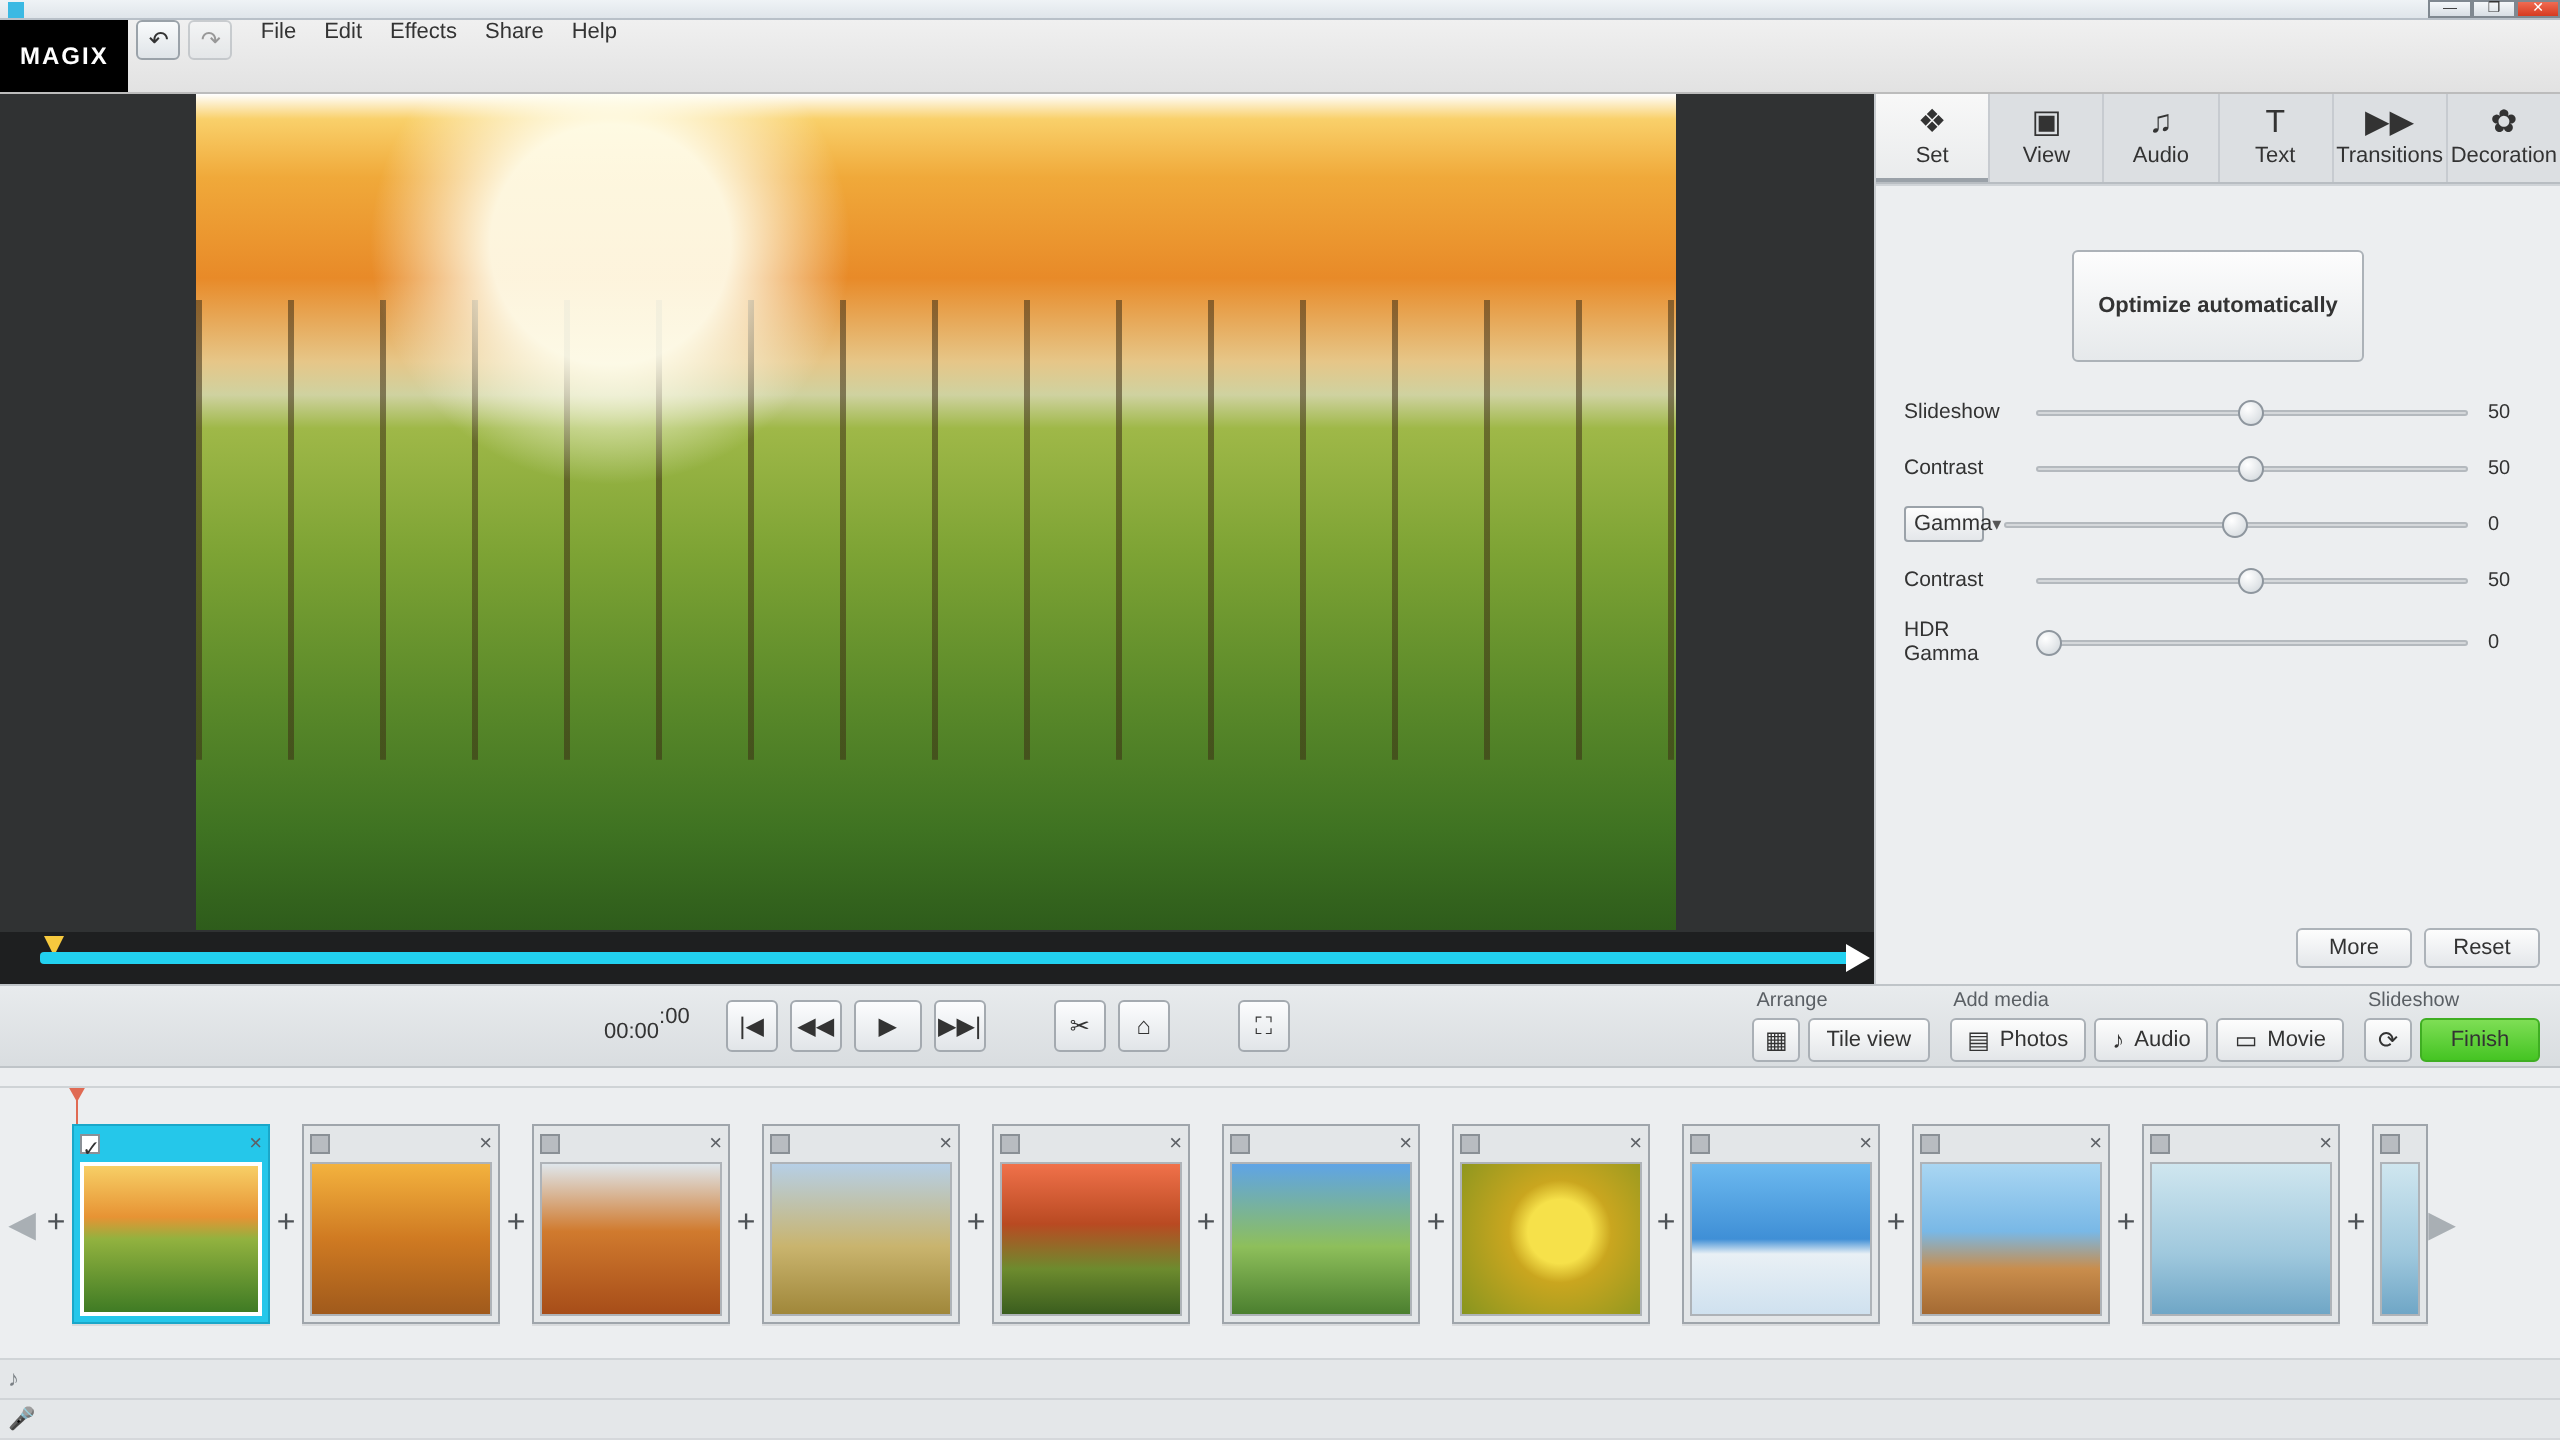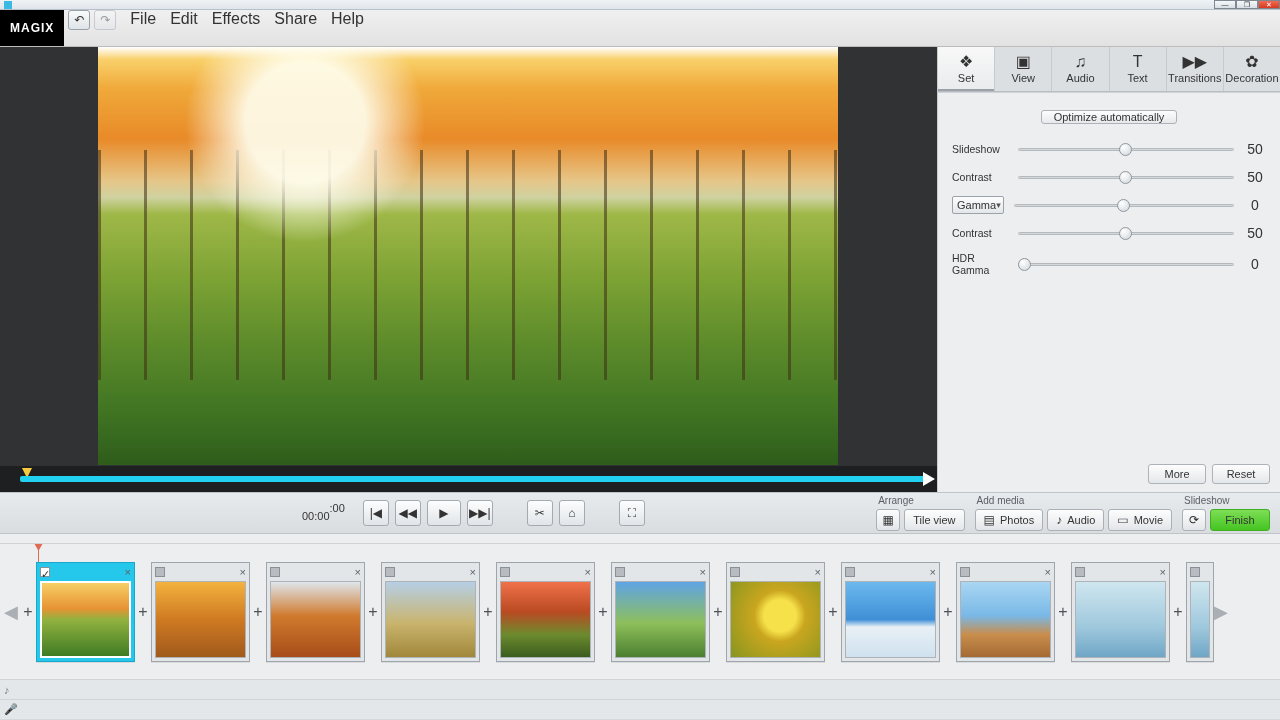--- a/index.html
+++ b/index.html
@@ -9,21 +9,21 @@
   .titlebar .app-icon{position:absolute;left:4px;top:1px;width:8px;height:8px;background:#3bb9e3;}
   .win-btns{display:flex;gap:0;}
   .win-btn{width:22px;height:9px;border:1px solid #7f8890;background:linear-gradient(#f5f8fa,#d7dee4);display:flex;align-items:center;justify-content:center;font-size:7px;line-height:1;cursor:pointer;}
   .win-btn.close{background:linear-gradient(#ef6b52,#d63a20);color:#fff;}
   
   .menubar{height:37px;background:linear-gradient(#f0f0f0,#e2e2e2);display:flex;padding:0 0 0 0;border-bottom:1px solid #bcbcbc;}
   .brand{background:#000;color:#fff;font-weight:bold;letter-spacing:1px;padding:0 10px;height:100%;display:flex;align-items:center;font-size:12px;}
   .toolbtn{width:22px;height:20px;margin-left:4px;border:1px solid #9aa2a9;border-radius:3px;background:linear-gradient(#f9fbfc,#dfe4e8);display:flex;align-items:center;justify-content:center;cursor:pointer;font-size:12px;}
   .toolbtn.disabled{opacity:.45;cursor:default;}
   .menus{display:flex;gap:14px;margin-left:14px;}
-  .menu-item{cursor:pointer;font-size:16px;}
+  .menu-item{cursor:pointer;font-size:11px;}
   
   .main{display:flex;height:445px;background:#303233;}
   .preview-wrap{flex:1;position:relative;background:#303233;}
   .preview{position:absolute;left:98px;top:0;width:740px;height:418px;background:
     linear-gradient(to bottom,
       #fff 0%, #f9d06a 3%, #f0a93a 10%, #e88a28 22%, #e6c688 32%, #cfd2a0 36%,
       #9fb848 40%, #7da334 55%, #5b8a2a 72%, #3f7322 88%, #2e5c1b 100%);
   }
   .preview::after{content:"";position:absolute;inset:0;
     background:
@@ -41,29 +41,29 @@
   .rpanel{width:343px;background:#f0f0f0;border-left:1px solid #c8ccd0;display:flex;flex-direction:column;}
   .rtools{display:flex;background:#dcdfe2;border-bottom:1px solid #b8bdc2;}
   .rtool{flex:1;height:44px;display:flex;flex-direction:column;align-items:center;justify-content:center;gap:2px;cursor:pointer;border-right:1px solid #c7cbd0;font-size:10px;color:#474c51;}
   .rtool:last-child{border-right:none;}
   .rtool.active{background:linear-gradient(#f8f8f8,#e9ebec);box-shadow:inset 0 -2px 0 #9aa1a8;}
   .rtool .ic{font-size:16px;line-height:1;}
   .rtabs{display:flex;gap:4px;padding:4px 6px 0;background:#dcdfe2;}
   .rtab{flex:1;text-align:center;padding:3px 0;border:1px solid #b5bbc0;border-bottom:none;background:#d3d6d9;border-radius:2px 2px 0 0;cursor:pointer;font-size:10px;}
   .rtab.active{background:#fff;}
   .rcontent{flex:1;background:#eceef0;border-top:1px solid #cfd3d7;padding:16px 14px 8px;position:relative;}
-  .opt-btn{display:block;margin:1px auto 16px;padding:0 12px;border:1px solid #acb2b8;border-radius:3px;background:linear-gradient(#fdfdfd,#e6e9eb);cursor:pointer;}
+  .opt-btn{display:block;margin:16px auto 16px;padding:21px 12px;border:1px solid #acb2b8;border-radius:3px;background:linear-gradient(#fdfdfd,#e6e9eb);cursor:pointer;font-weight:bold;}
   .slider-row{display:flex;align-items:center;gap:10px;margin-bottom:10px;}
   .slider-row .lbl{width:56px;text-align:left;font-size:10.5px;}
-  .slider-row .sel{width:52px;height:18px;border:1px solid #9ba2a9;border-radius:2px;background:linear-gradient(#fdfdfd,#e4e7ea);font-size:10px;padding-left:4px;display:flex;align-items:center;justify-content:space-between;cursor:pointer;}
+  .slider-row .sel{width:40px;height:18px;border:1px solid #9ba2a9;border-radius:2px;background:linear-gradient(#fdfdfd,#e4e7ea);font-size:10px;padding-left:4px;display:flex;align-items:center;justify-content:space-between;cursor:pointer;}
   .slider-row .sel::after{content:"▾";font-size:9px;margin-right:4px;color:#555;}
   .slider{flex:1;height:18px;position:relative;}
   .slider .bar{position:absolute;left:0;right:0;top:8px;height:3px;background:#d5d8db;border:1px solid #b4b9be;border-radius:2px;}
   .slider .knob{position:absolute;top:3px;width:13px;height:13px;border-radius:50%;background:radial-gradient(circle at 35% 30%,#fff,#cfd5da);border:1px solid #8e969e;cursor:pointer;}
-  .slider-row .val{width:22px;text-align:center;font-size:14px;}
+  .slider-row .val{width:22px;text-align:left;font-size:10px;}
   .rfooter{display:flex;gap:6px;justify-content:flex-end;padding:6px 10px 8px;background:#eceef0;}
   .rfooter .btn{width:58px;text-align:center;padding:3px 12px;border:1px solid #adb3b9;border-radius:3px;background:linear-gradient(#fdfdfd,#e4e7ea);cursor:pointer;}
   
   .midbar{height:42px;background:linear-gradient(#e8ebed,#d9dde0);border-top:1px solid #bfc4c8;border-bottom:1px solid #bfc4c8;display:flex;align-items:center;padding:0 10px;}
   .time{font-size:20px;color:#4a4e52;margin-left:292px;}
   .time sup{font-size:11px;}
   .tbtn{width:26px;height:26px;margin-left:6px;border:1px solid #a4aab0;border-radius:3px;background:linear-gradient(#fcfdfe,#e1e5e8);display:flex;align-items:center;justify-content:center;cursor:pointer;font-size:12px;}
   .tbtn.wide{width:34px;}
   .tgap{width:28px;}
   .mid-right{margin-left:auto;display:flex;align-items:flex-end;gap:0;}

